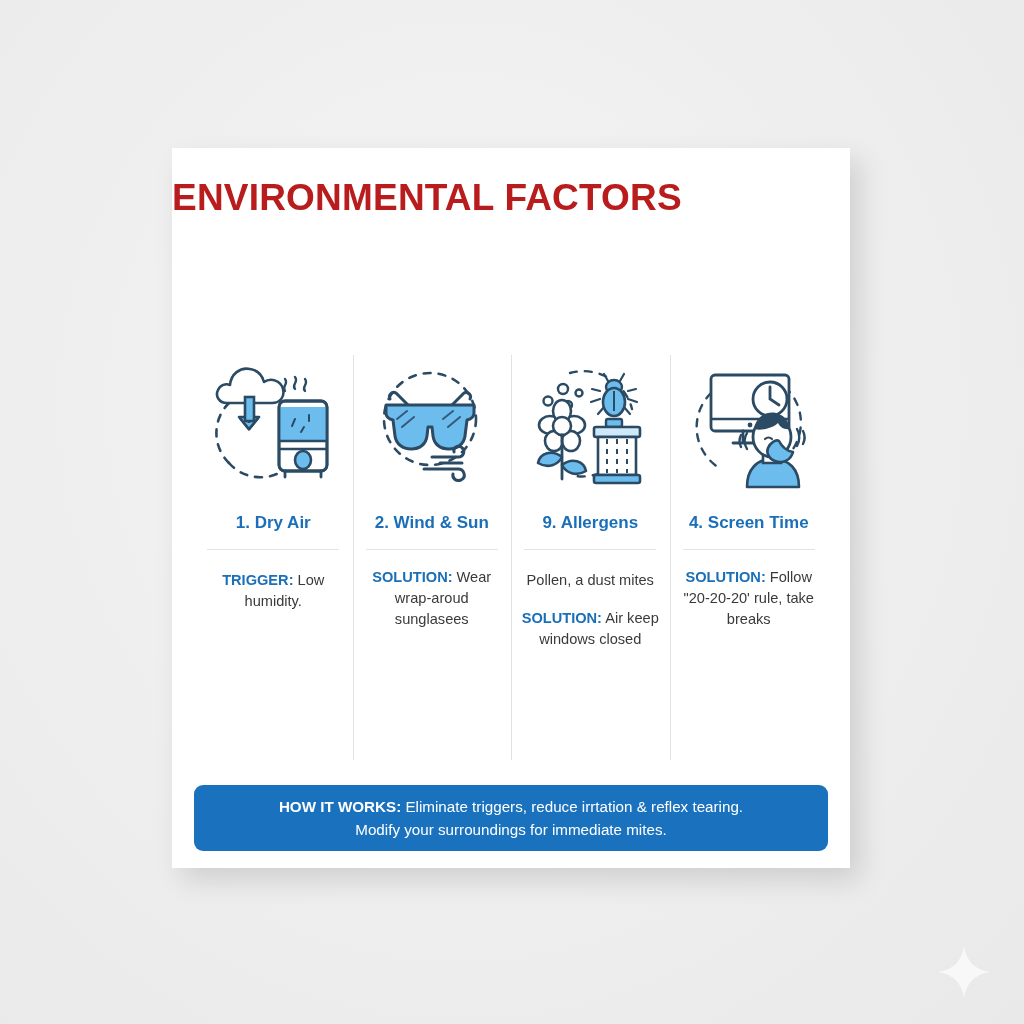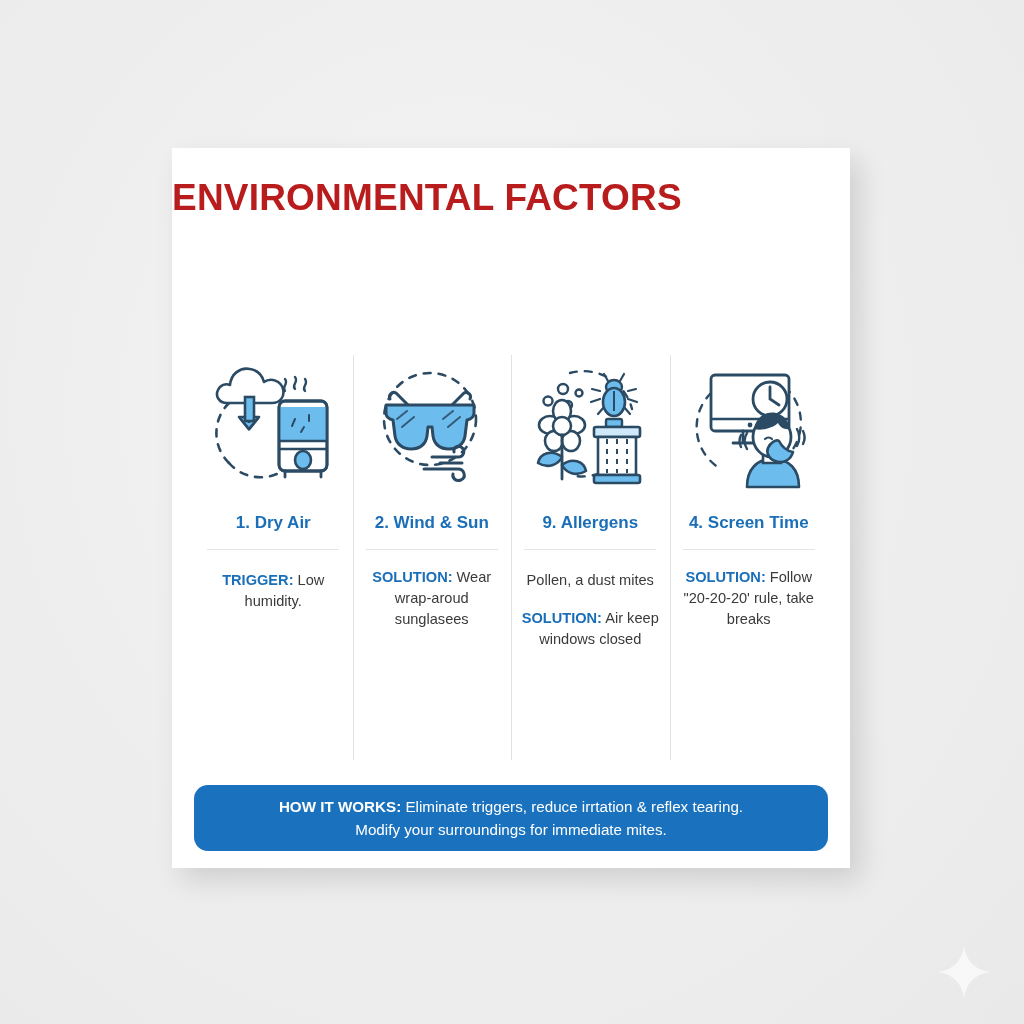--- a/index.html
+++ b/index.html
@@ -127,21 +127,21 @@
   }
 
   
   #banner {
     position: absolute;
     left: 22px;
     top: 637px;
     width: 634px;
     height: 66px;
     background: #1a72be;
-    border-radius: 14px;
+    border-radius: 9px;
     color: #ffffff;
     display: flex;
     flex-direction: column;
     align-items: center;
     justify-content: center;
     text-align: center;
     font-size: 15.2px;
     line-height: 23px;
   }
   #banner .bline { display: block; white-space: nowrap; }

